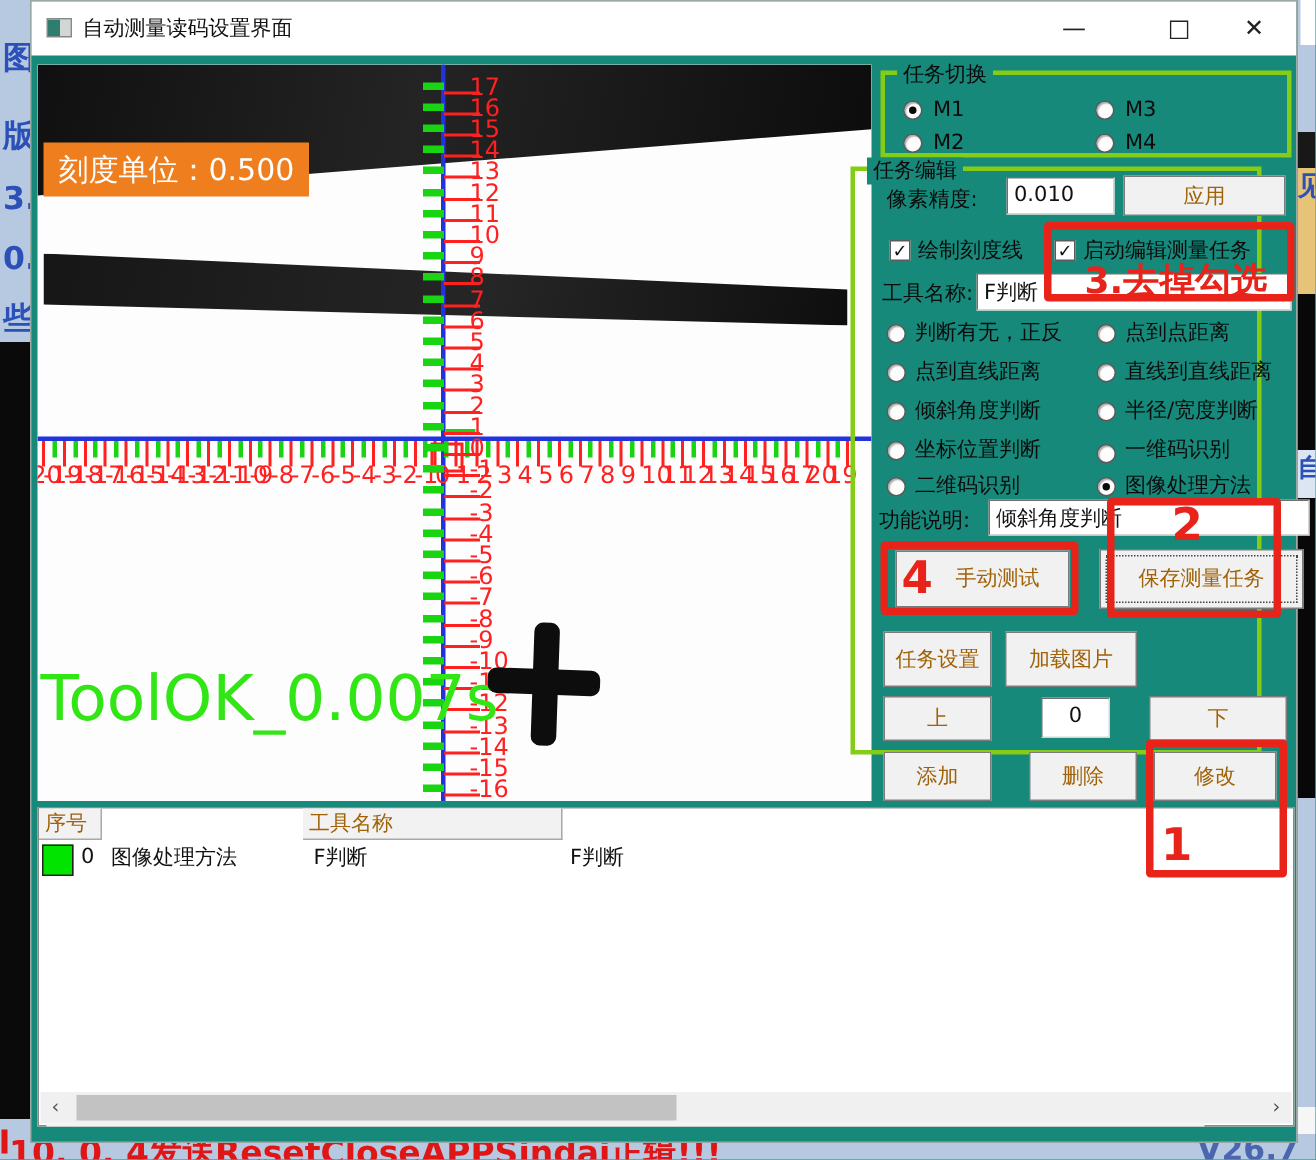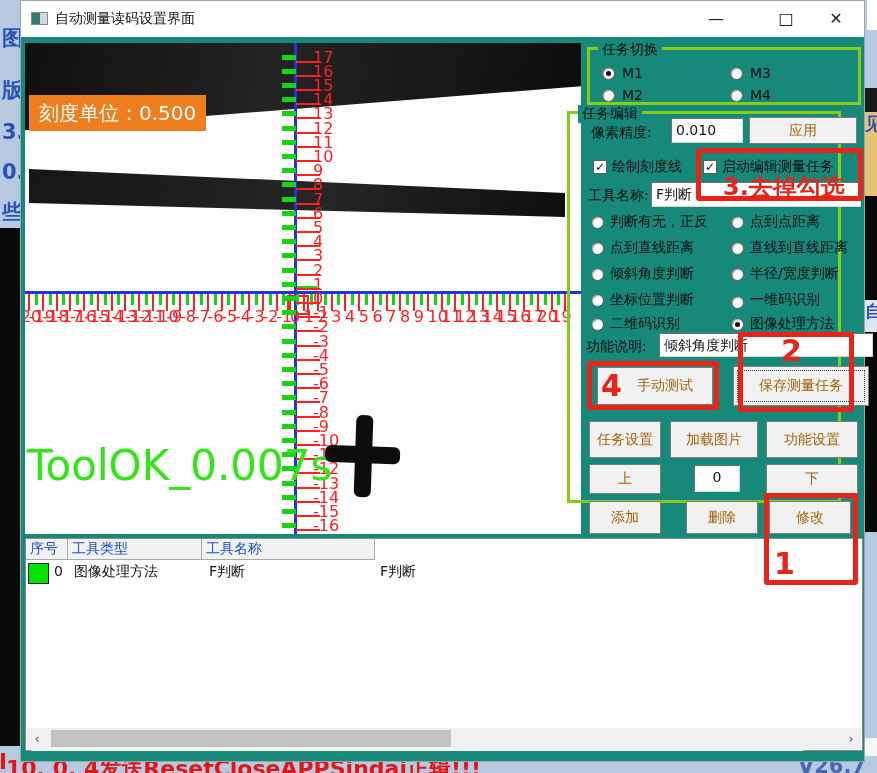--- a/index.html
+++ b/index.html
@@ -63,21 +63,21 @@
   .radio { width:13px; height:13px; border-radius:50%; background:#fdfdfd; border:1px solid #5a5a5a; box-shadow:inset 1px 1px 1px #aaa; position:relative; }
   .radio.on::after { content:""; position:absolute; left:3px; top:3px; width:5px; height:5px; border-radius:50%; background:#090909; }
   .check { width:14px; height:14px; background:#fff; border:1px solid #5a5a5a; position:relative; font-size:12px; line-height:13px; text-align:center; color:#111; font-weight:bold; }
   .check.on::after { content:"✓"; position:absolute; left:1px; top:0; }
   .opt-label { font-size:14px; color:#0b0b0b; white-space:nowrap; }
   .redbox { border:5px solid #e8231a; border-radius:3px; z-index:5; pointer-events:none; }
   .rednum { color:#e8231a; font-weight:bold; font-size:30px; z-index:6; }
 
   
   #table { left:4px; top:537px; width:838px; height:213px; background:#fff; border:1px solid #8b8b8b; }
-  .th { position:absolute; top:0; height:21px; background:#f2f2f2; border-right:1px solid #a8a8a8; border-bottom:1px solid #a8a8a8; font-size:14px; padding:1px 4px; color:#1d4ed8; }
+  .th { position:absolute; top:0; height:21px; background:#f2f2f2; border-right:1px solid #a8a8a8; border-bottom:1px solid #a8a8a8; font-size:14px; padding:1px 4px; color:#a16207; }
   .td { position:absolute; top:24px; font-size:14px; color:#111; white-space:nowrap; }
   #swatch { left:2px; top:24px; width:21px; height:21px; background:#00e400; border:1px solid #222; }
   #hscroll { left:1px; top:189px; width:834px; height:21px; background:#f0f0f0; }
   .sarrow { position:absolute; top:0; width:20px; height:21px; font-size:13px; line-height:21px; text-align:center; color:#555; }
   #hthumb { position:absolute; left:24px; top:2px; width:400px; height:17px; background:#c2c2c2; }
   #win-bottom-line { left:10px; top:747px; width:772px; height:3px; background:#f3f3f3; }
 </style>
 </head>
 <body>
 
@@ -428,42 +428,40 @@
     </div>
 
   <div class="abs lbl" style="left:565px;top:337px;">功能说明:</div>
   <div class="abs field" style="left:638px;top:332px;width:214px;height:24px;">倾斜角度判断</div>
 
   <div class="abs btn" style="left:576px;top:366px;width:116px;height:38px;padding-left:20px;">手动测试</div>
   <div class="abs btn" style="left:712px;top:365px;width:136px;height:40px;outline:1px dotted #444;outline-offset:-5px;">保存测量任务</div>
 
   <div class="abs btn" style="left:568px;top:420px;width:72px;height:37px;">任务设置</div>
   <div class="abs btn" style="left:649px;top:420px;width:88px;height:37px;">加载图片</div>
-  <div class="abs btn" style="left:745px;top:420px;width:92px;height:37px;">功能设置</div>
 
   <div class="abs btn" style="left:568px;top:463px;width:72px;height:30px;">上</div>
   <div class="abs field" style="left:673px;top:464px;width:46px;height:27px;text-align:center;">0</div>
   <div class="abs btn" style="left:745px;top:463px;width:92px;height:30px;">下</div>
 
   <div class="abs btn" style="left:568px;top:500px;width:72px;height:33px;">添加</div>
   <div class="abs btn" style="left:665px;top:500px;width:72px;height:33px;">删除</div>
   <div class="abs btn" style="left:748px;top:500px;width:82px;height:33px;">修改</div>
 
   <div class="abs redbox" style="left:675px;top:147px;width:167px;height:53px;"></div>
   <div class="abs rednum" style="left:702px;top:170px;font-size:24px;z-index:6;">3.去掉勾选</div>
   <div class="abs redbox" style="left:717px;top:331px;width:116px;height:80px;"></div>
   <div class="abs rednum" style="left:760px;top:332px;">2</div>
   <div class="abs redbox" style="left:566px;top:360px;width:132px;height:49px;"></div>
   <div class="abs rednum" style="left:580px;top:367px;">4</div>
   <div class="abs redbox" style="left:743px;top:492px;width:94px;height:92px;"></div>
   <div class="abs rednum" style="left:753px;top:545px;">1</div>
 
   <div class="abs" id="table">
     <div class="th" style="left:0;width:42px;">序号</div>
-    <div class="th" style="left:42px;width:134px;">工具类型</div>
     <div class="th" style="left:176px;width:173px;">工具名称</div>
     <div class="abs" id="swatch"></div>
     <div class="td" style="left:28px;">0</div>
     <div class="td" style="left:48px;">图像处理方法</div>
     <div class="td" style="left:183px;">F判断</div>
     <div class="td" style="left:354px;">F判断</div>
     <div class="abs" id="hscroll">
       <div class="sarrow" style="left:0;">‹</div>
       <div id="hthumb"></div>
       <div class="sarrow" style="right:0;">›</div>

